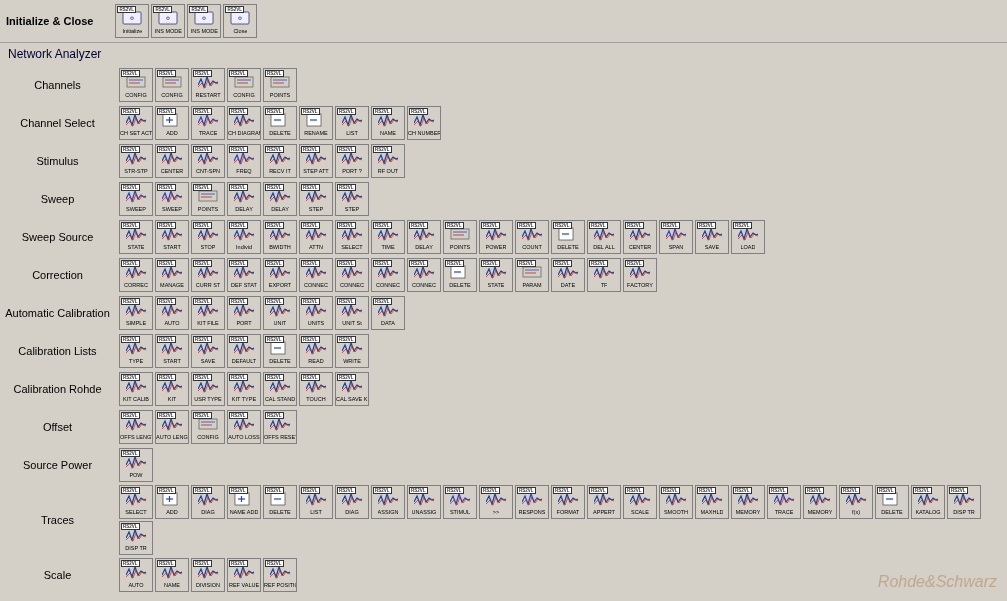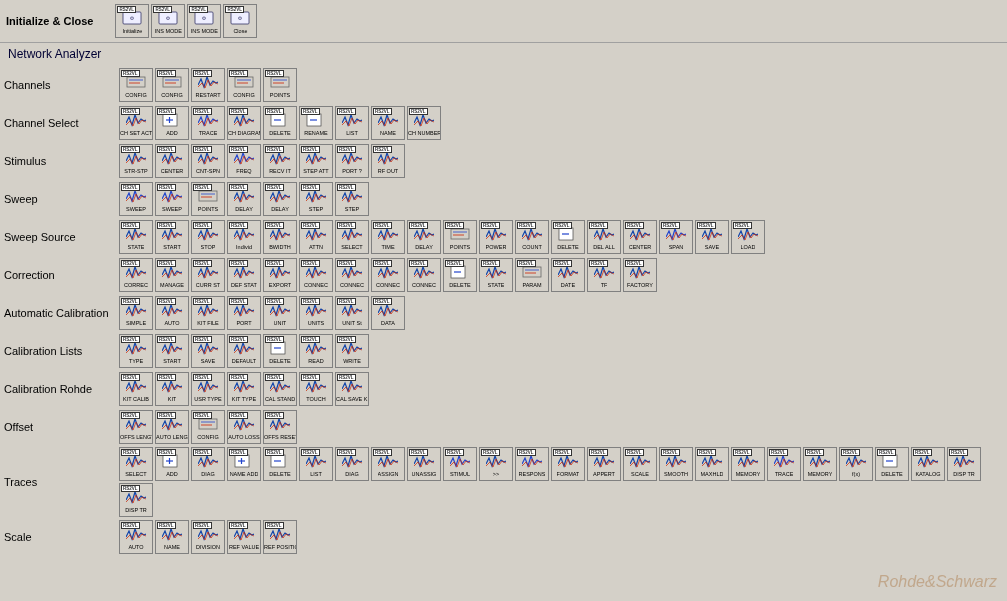--- a/index.html
+++ b/index.html
@@ -40,21 +40,21 @@
 
     .row {
       display: flex;
       align-items: center;
       margin-bottom: 2px;
       min-height: 36px;
     }
 
     .row-label {
       width: 115px;
-      text-align: left;
+      text-align: center;
       padding-right: 8px;
       font-size: 11px;
       color: #000;
       font-weight: normal;
       flex-shrink: 0;
     }
 
     .buttons-group {
       display: flex;
       flex-wrap: wrap;
@@ -1124,20 +1124,35 @@
             <svg viewBox="0 0 20 14" xmlns="http://www.w3.org/2000/svg">
     <polyline points="0,10 3,4 6,12 9,2 12,10 15,6 18,8 20,7" fill="none" stroke="#1144aa" stroke-width="1.2"></polyline>
     <polyline points="0,12 4,8 7,13 10,5 13,11 16,7 20,9" fill="none" stroke="#cc2200" stroke-width="1" opacity="0.7"></polyline>
   </svg>
           </div>
           <div class="btn-label">OFFS RESET</div>
         </div>
       </div>
     </div>
     <div class="row">
+      <div class="row-label">Source Power</div>
+      <div class="buttons-group">
+        <div class="icon-btn" title="POW">
+          <div class="rs-badge">RS2VL</div>
+          <div class="btn-icon">
+            <svg viewBox="0 0 20 14" xmlns="http://www.w3.org/2000/svg">
+    <polyline points="0,10 3,4 6,12 9,2 12,10 15,6 18,8 20,7" fill="none" stroke="#1144aa" stroke-width="1.2"></polyline>
+    <polyline points="0,12 4,8 7,13 10,5 13,11 16,7 20,9" fill="none" stroke="#cc2200" stroke-width="1" opacity="0.7"></polyline>
+  </svg>
+          </div>
+          <div class="btn-label">POW</div>
+        </div>
+      </div>
+    </div>
+    <div class="row">
       <div class="row-label">Traces</div>
       <div class="buttons-group">
         <div class="icon-btn" title="SELECT">
           <div class="rs-badge">RS2VL</div>
           <div class="btn-icon">
             <svg viewBox="0 0 20 14" xmlns="http://www.w3.org/2000/svg">
     <polyline points="0,10 3,4 6,12 9,2 12,10 15,6 18,8 20,7" fill="none" stroke="#1144aa" stroke-width="1.2"></polyline>
     <polyline points="0,12 4,8 7,13 10,5 13,11 16,7 20,9" fill="none" stroke="#cc2200" stroke-width="1" opacity="0.7"></polyline>
   </svg>
           </div>

